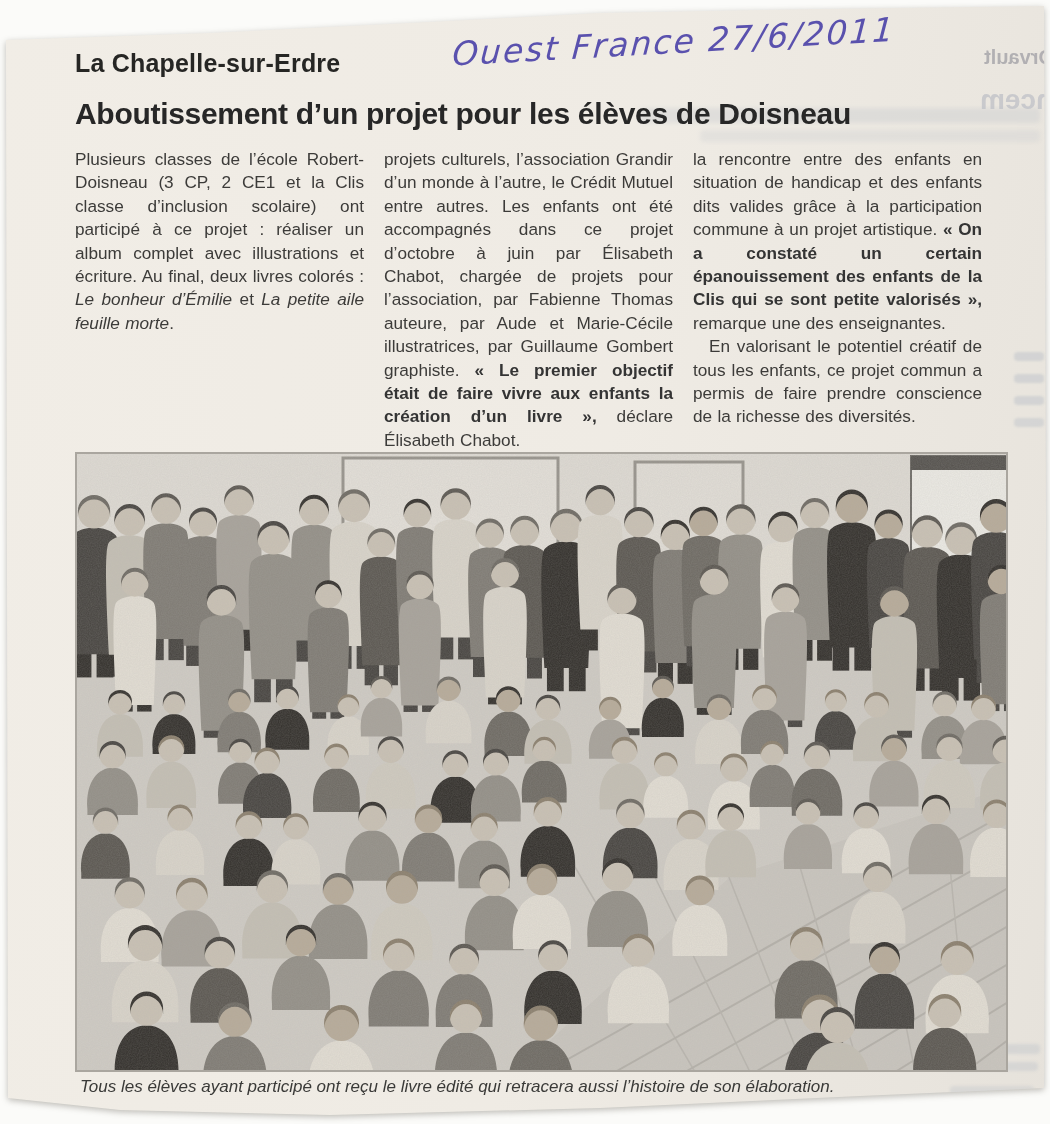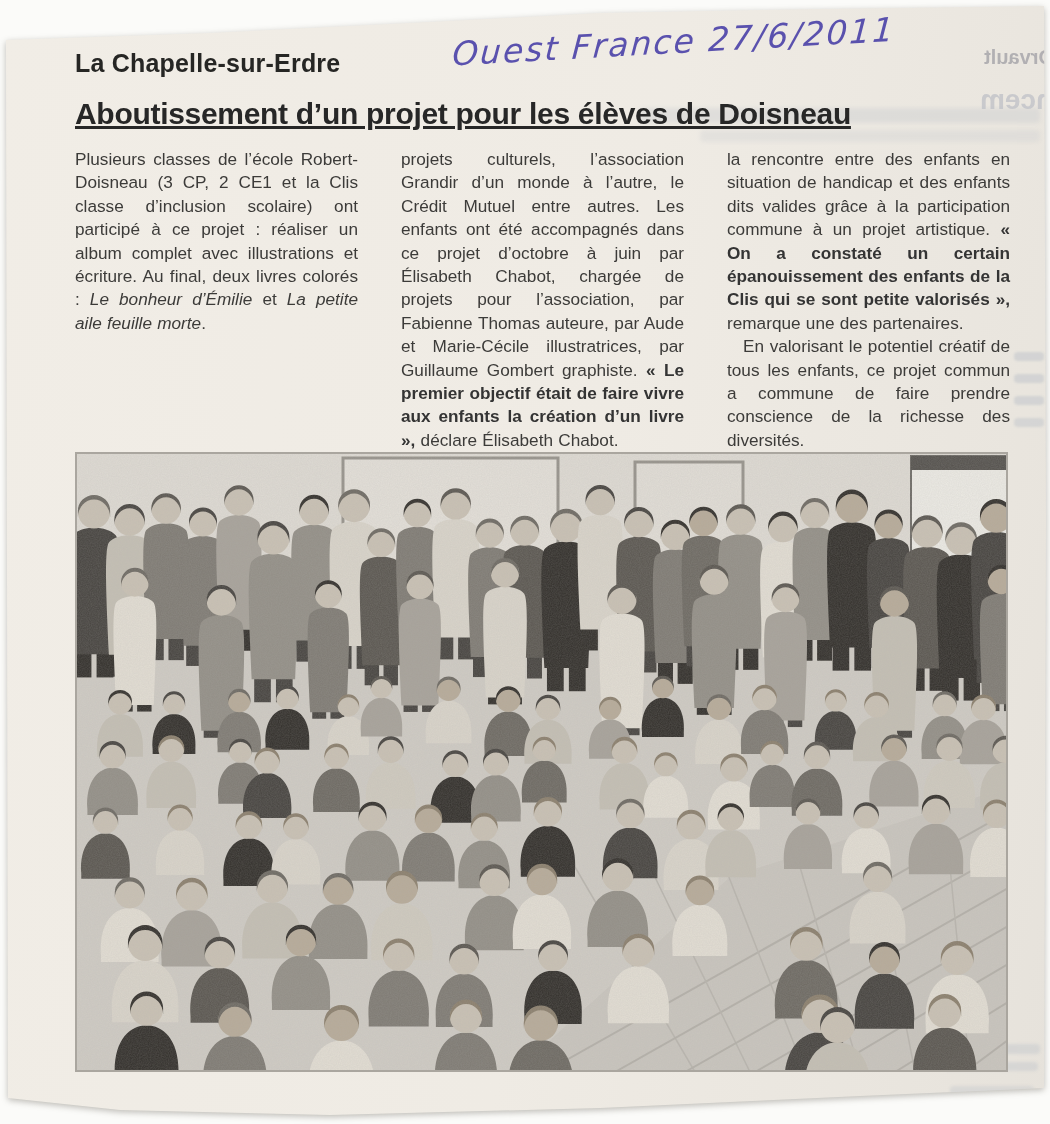--- a/index.html
+++ b/index.html
@@ -11,22 +11,22 @@
          clip-path:polygon(6px 40px,210px 33px,430px 22px,600px 13px,820px 9px,1044px 6px,
                            1046px 520px,1044px 1088px,860px 1096px,600px 1108px,330px 1115px,
                            120px 1110px,8px 1098px);}
   .handwriting{position:absolute;left:452px;top:20px;width:520px;
                font-family:"DejaVu Sans",sans-serif;font-style:italic;
                font-size:33px;color:#4a41a8;transform:rotate(-3.2deg) skewX(-7deg);
                letter-spacing:2px;opacity:.9;white-space:nowrap;}
   .section-title{position:absolute;left:75px;top:49px;font-size:25px;font-weight:bold;
                  color:#262624;letter-spacing:.2px;}
   .headline{position:absolute;left:75px;top:97px;width:880px;font-size:30px;font-weight:bold;
-            color:#272727;letter-spacing:-.3px;text-decoration:underline;}
-  .columns{position:absolute;left:75px;top:148px;width:935px;display:flex;gap:43px;}
+            color:#272727;letter-spacing:-.3px;}
+  .columns{position:absolute;left:75px;top:148px;width:935px;display:flex;gap:20px;}
   .col{width:289px;}
   .para{margin:0;font-size:17.2px;line-height:23.4px;text-align:justify;color:#3c3b39;
         word-spacing:.5px;}
   .para.indent{text-indent:16px;}
   .para .bold{font-weight:bold;color:#343434;}
   .photo-frame{position:absolute;left:75px;top:452px;width:933px;height:620px;background:#cfcbc4;}
   .caption{position:absolute;left:80px;top:1077px;width:910px;font-style:italic;
            font-size:17px;color:#3a3a38;}
   .ghost{position:absolute;transform:scaleX(-1);font-weight:bold;white-space:nowrap;}
   .ghost-town{left:984px;top:46px;font-size:20px;color:#84848f;opacity:.55;filter:blur(.4px);}
@@ -68,22 +68,22 @@
 
       <div class="columns">
         <div class="col">
             <p class="para"><span>Plusieurs classes de l’école Robert-Doisneau (3 CP, 2 CE1 et la Clis classe d’inclusion scolaire) ont participé à ce projet : réaliser un album complet avec illustrations et écriture. Au final, deux livres colorés : </span><span style="font-style: italic;">Le bonheur d’Émilie</span><span> et </span><span style="font-style: italic;">La petite aile feuille morte</span><span>.</span></p>
           </div>
         <div class="col">
             <p class="para"><span>projets culturels, l’association Grandir d’un monde à l’autre, le Crédit Mutuel entre autres. Les enfants ont été accompagnés dans ce projet d’octobre à juin par Élisabeth Chabot, chargée de projets pour l’association, par Fabienne Thomas auteure, par Aude et Marie-Cécile illustratrices, par Guillaume Gombert graphiste. </span><span class="bold">« Le premier objectif était de faire vivre aux enfants la création d’un livre »,</span><span> déclare Élisabeth Chabot.</span></p>
             <p class="para indent"><span>Un autre objectif était de permettre</span></p>
           </div>
         <div class="col">
-            <p class="para"><span>la rencontre entre des enfants en situation de handicap et des enfants dits valides grâce à la participation commune à un projet artistique. </span><span class="bold">« On a constaté un certain épanouissement des enfants de la Clis qui se sont petite valorisés »,</span><span> remarque une des partenaires.</span></p>
-            <p class="para indent"><span>En valorisant le potentiel créatif de tous les enfants, ce projet commun a commune de faire prendre conscience de la richesse des diversités.</span></p>
+            <p class="para"><span>la rencontre entre des enfants en situation de handicap et des enfants dits valides grâce à la participation commune à un projet artistique. </span><span class="bold">« On a constaté un certain épanouissement des enfants de la Clis qui se sont petite valorisés »,</span><span> remarque une des enseignantes.</span></p>
+            <p class="para indent"><span>En valorisant le potentiel créatif de tous les enfants, ce projet commun a permis de faire prendre conscience de la richesse des diversités.</span></p>
           </div>
       </div>
 
       <div class="photo-frame">
         <svg id="photo-svg" viewBox="0 0 933 620" width="933" height="620" role="img">
           <defs>
             <filter id="grain" x="0" y="0" width="100%" height="100%">
               <feTurbulence type="fractalNoise" baseFrequency="0.9" numOctaves="2" seed="7"></feTurbulence>
               <feColorMatrix type="matrix" values="0 0 0 0 0.45  0 0 0 0 0.44  0 0 0 0 0.42  0 0 0 0.55 0"></feColorMatrix>
             </filter>
@@ -748,16 +748,17 @@
                 <path d="M-24,42 C-26,14 -13,2 0,2 C13,2 26,14 24,42 L24,47 L-24,47 Z" fill="#c4bfb4"></path>
                 <circle cx="0" cy="-10" r="12.5" fill="#c9c1b4"></circle>
                 <path d="M-12.5,-11 A12.5,12.5 0 1 1 12.5,-11 L12.5,-6 A12.5,14 0 0 0 -12.5,-6 Z" fill="#474440"></path>
               </g>
             </g>
           <rect width="933" height="620" filter="url(#grain)" opacity="0.42"></rect>
           <rect x="1" y="1" width="931" height="618" fill="none" stroke="#aaa69f" stroke-width="2"></rect>
         </svg>
       </div>
 
+      <div class="caption">Tous les élèves ayant participé ont reçu le livre édité qui retracera aussi l’histoire de son élaboration.</div>
 
     </div>
   </div>
 </div>
 
 </body></html>

